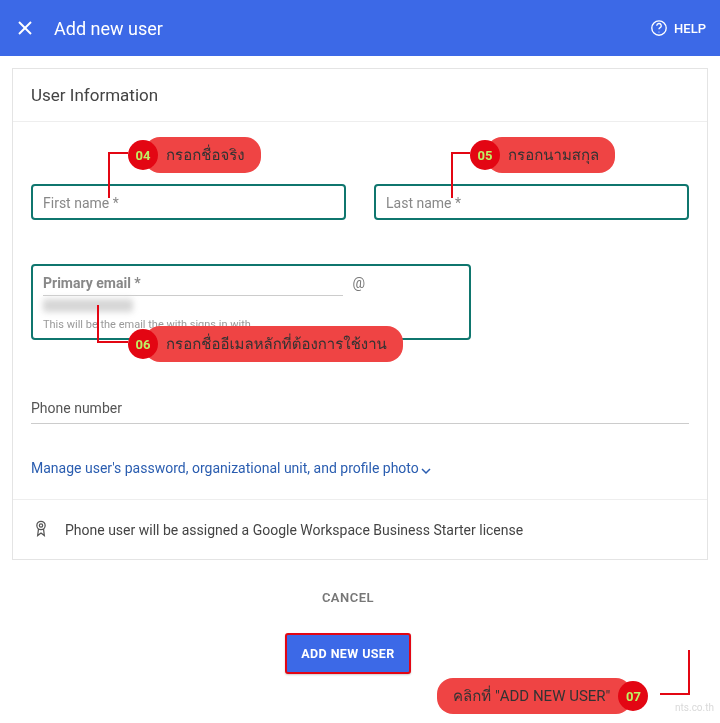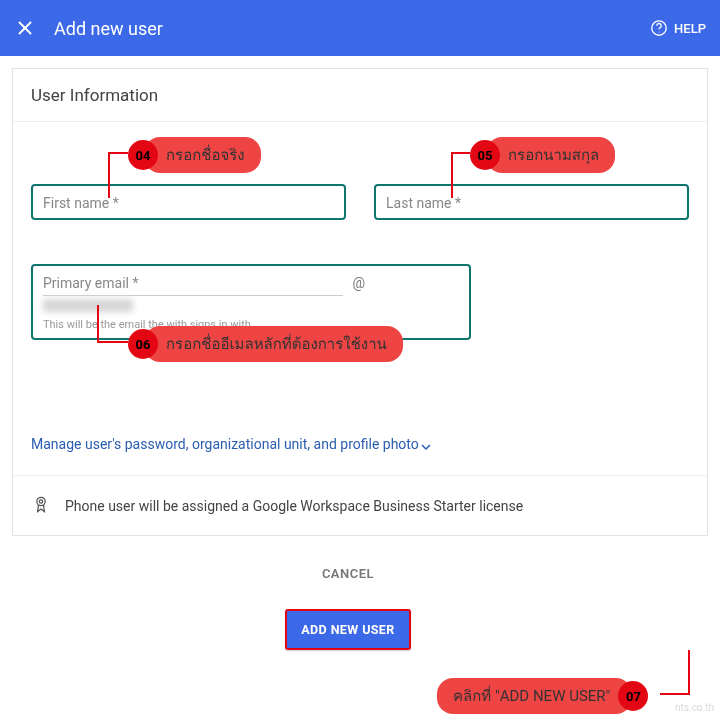--- a/index.html
+++ b/index.html
@@ -134,21 +134,21 @@
   }
 
   
   .callout {
     position:absolute;
     display:flex; align-items:center;
     z-index:20;
   }
   .callout .bubble-num {
     width:30px; height:30px; border-radius:50%;
-    background:#e30613; color:#000000;
+    background:#e30613; color:#bef264;
     display:flex; align-items:center; justify-content:center;
     font-size:13px; font-weight:700;
     z-index:3;
   }
   .callout .bubble-text {
     background:#ef4444;
     color:#333;
     font-size:15px;
     padding:6px 16px 6px 22px;
     border-radius:16px;
@@ -207,31 +207,34 @@
         <span>First name *</span>
       </div>
       <div class="field-box">
         <span>Last name *</span>
       </div>
     </div>
 
     
     <div class="row" style="margin-bottom:60px;">
       <div class="field-box wide" style="flex:0 0 440px;">
-        <span style="display:inline-block;border-bottom:1px solid #ccc;padding-bottom:4px;min-width:300px;">
+        <span style="display:inline-block;border-bottom:1px solid #ccc;padding-bottom:4px;min-width:300px;font-weight:bold;">
           <span>Primary email *</span>
         </span>
         <span class="at">@</span>
         <span class="domain-blur"></span>
         <div class="field-help">This will be the email the with signs in with</div>
       </div>
     </div>
 
     
     <div class="row" style="margin-bottom:28px;">
+      <div class="plainfield">
+        <div class="pf-label">Phone number</div>
+      </div>
     </div>
 
     <div class="manage-link">
       <span>Manage user's password, organizational unit, and profile photo</span>
       <span class="chev">
         <svg width="10" height="10" viewBox="0 0 10 10">
             <path d="M1 3 L5 7 L9 3" fill="none" stroke="#2a5db0" stroke-width="1.5"></path>
           </svg>
       </span>
     </div>

